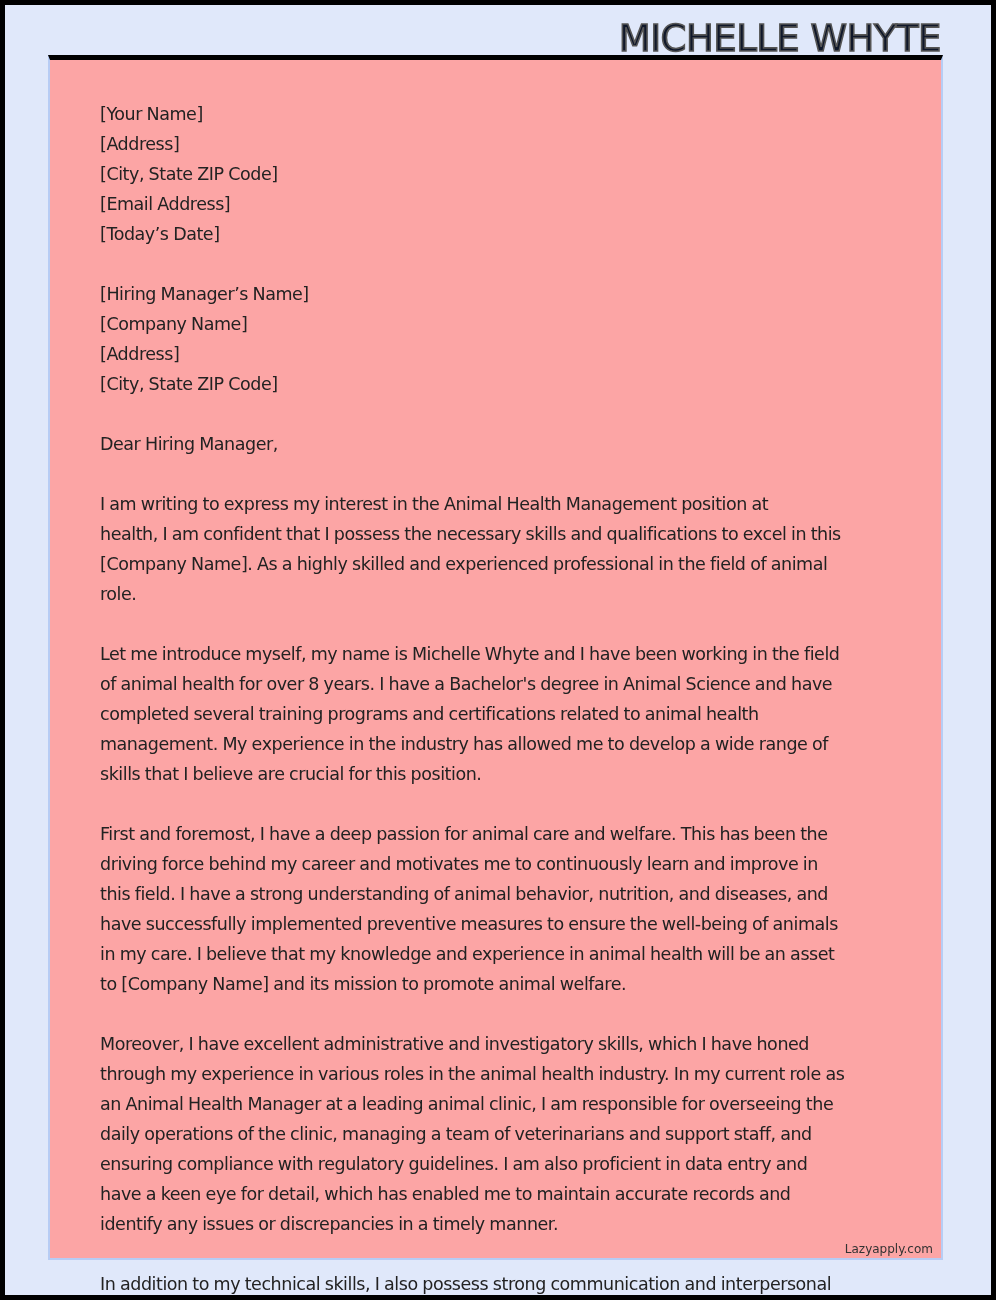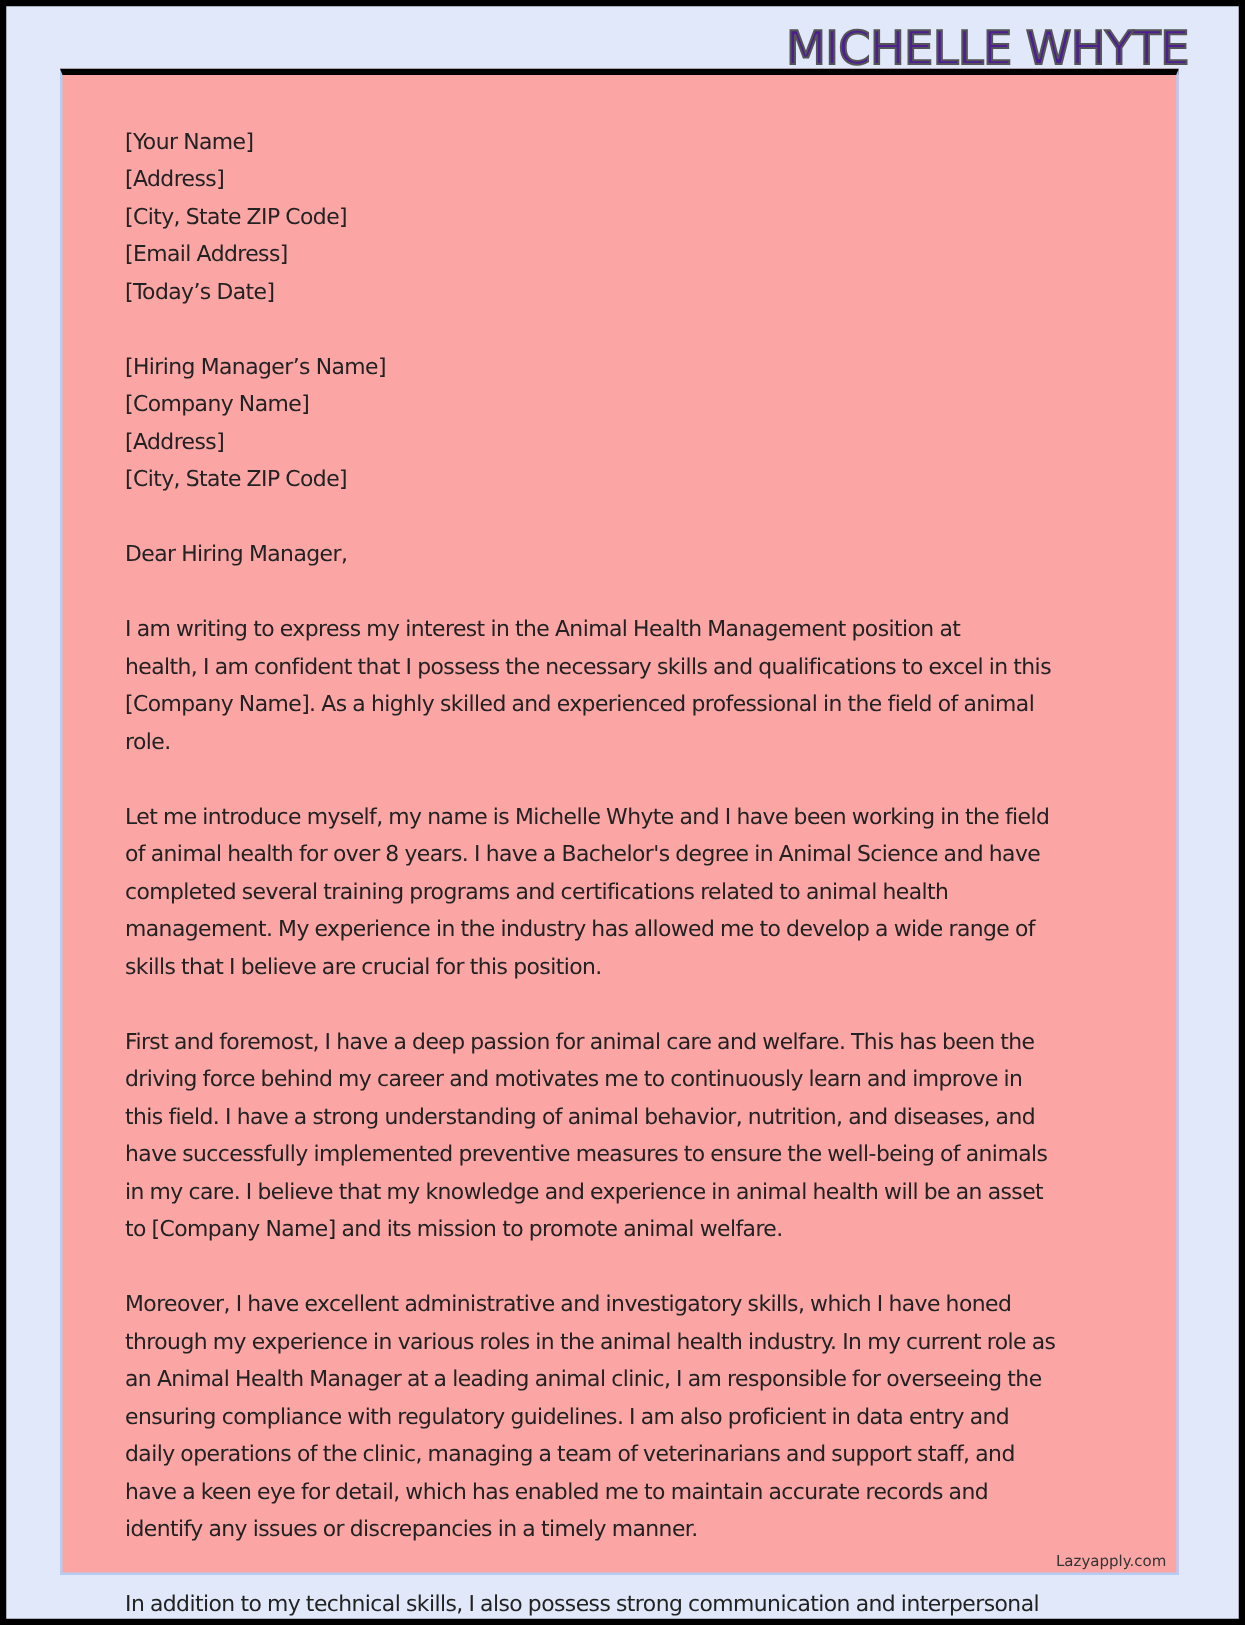--- a/index.html
+++ b/index.html
@@ -8,24 +8,24 @@
       background: #000;
       font-family: "DejaVu Sans", sans-serif;
     }
     .frame {
       position: absolute; left: 5px; top: 5px;
       width: 986px; height: 1290px;
       background: #e0e8fa;
       overflow: hidden;
     }
     .name-title {
-      position: absolute; right: 40px; top: 12px;
+      position: absolute; right: 50px; top: 12px;
       font-family: "DejaVu Sans", sans-serif;
       font-size: 37px; letter-spacing: -0.5px;
-      color: #4c1d95;
+      color: #0f172a;
       -webkit-text-stroke: 1.6px #555;
       font-weight: normal;
       white-space: nowrap;
       line-height: 44px;
     }
     .card {
       position: absolute; left: 43px; top: 50px;
       width: 895px; height: 1205px;
       background: #fca5a5;
       border-top: 5px solid #000;
@@ -99,22 +99,22 @@
       <span class="line">driving force behind my career and motivates me to continuously learn and improve in</span>
       <span class="line">this field. I have a strong understanding of animal behavior, nutrition, and diseases, and</span>
       <span class="line">have successfully implemented preventive measures to ensure the well-being of animals</span>
       <span class="line">in my care. I believe that my knowledge and experience in animal health will be an asset</span>
       <span class="line">to [Company Name] and its mission to promote animal welfare.</span>
     </p>
     <p>
       <span class="line">Moreover, I have excellent administrative and investigatory skills, which I have honed</span>
       <span class="line">through my experience in various roles in the animal health industry. In my current role as</span>
       <span class="line">an Animal Health Manager at a leading animal clinic, I am responsible for overseeing the</span>
+      <span class="line">daily operations of the clinic, managing a team of veterinarians and support staff, and</span>
       <span class="line">ensuring compliance with regulatory guidelines. I am also proficient in data entry and</span>
-      <span class="line">daily operations of the clinic, managing a team of veterinarians and support staff, and</span>
       <span class="line">have a keen eye for detail, which has enabled me to maintain accurate records and</span>
       <span class="line">identify any issues or discrepancies in a timely manner.</span>
     </p>
     <p>
       <span class="line">In addition to my technical skills, I also possess strong communication and interpersonal</span>
     </p>
   </div>
 </div>
 
 </body></html>

